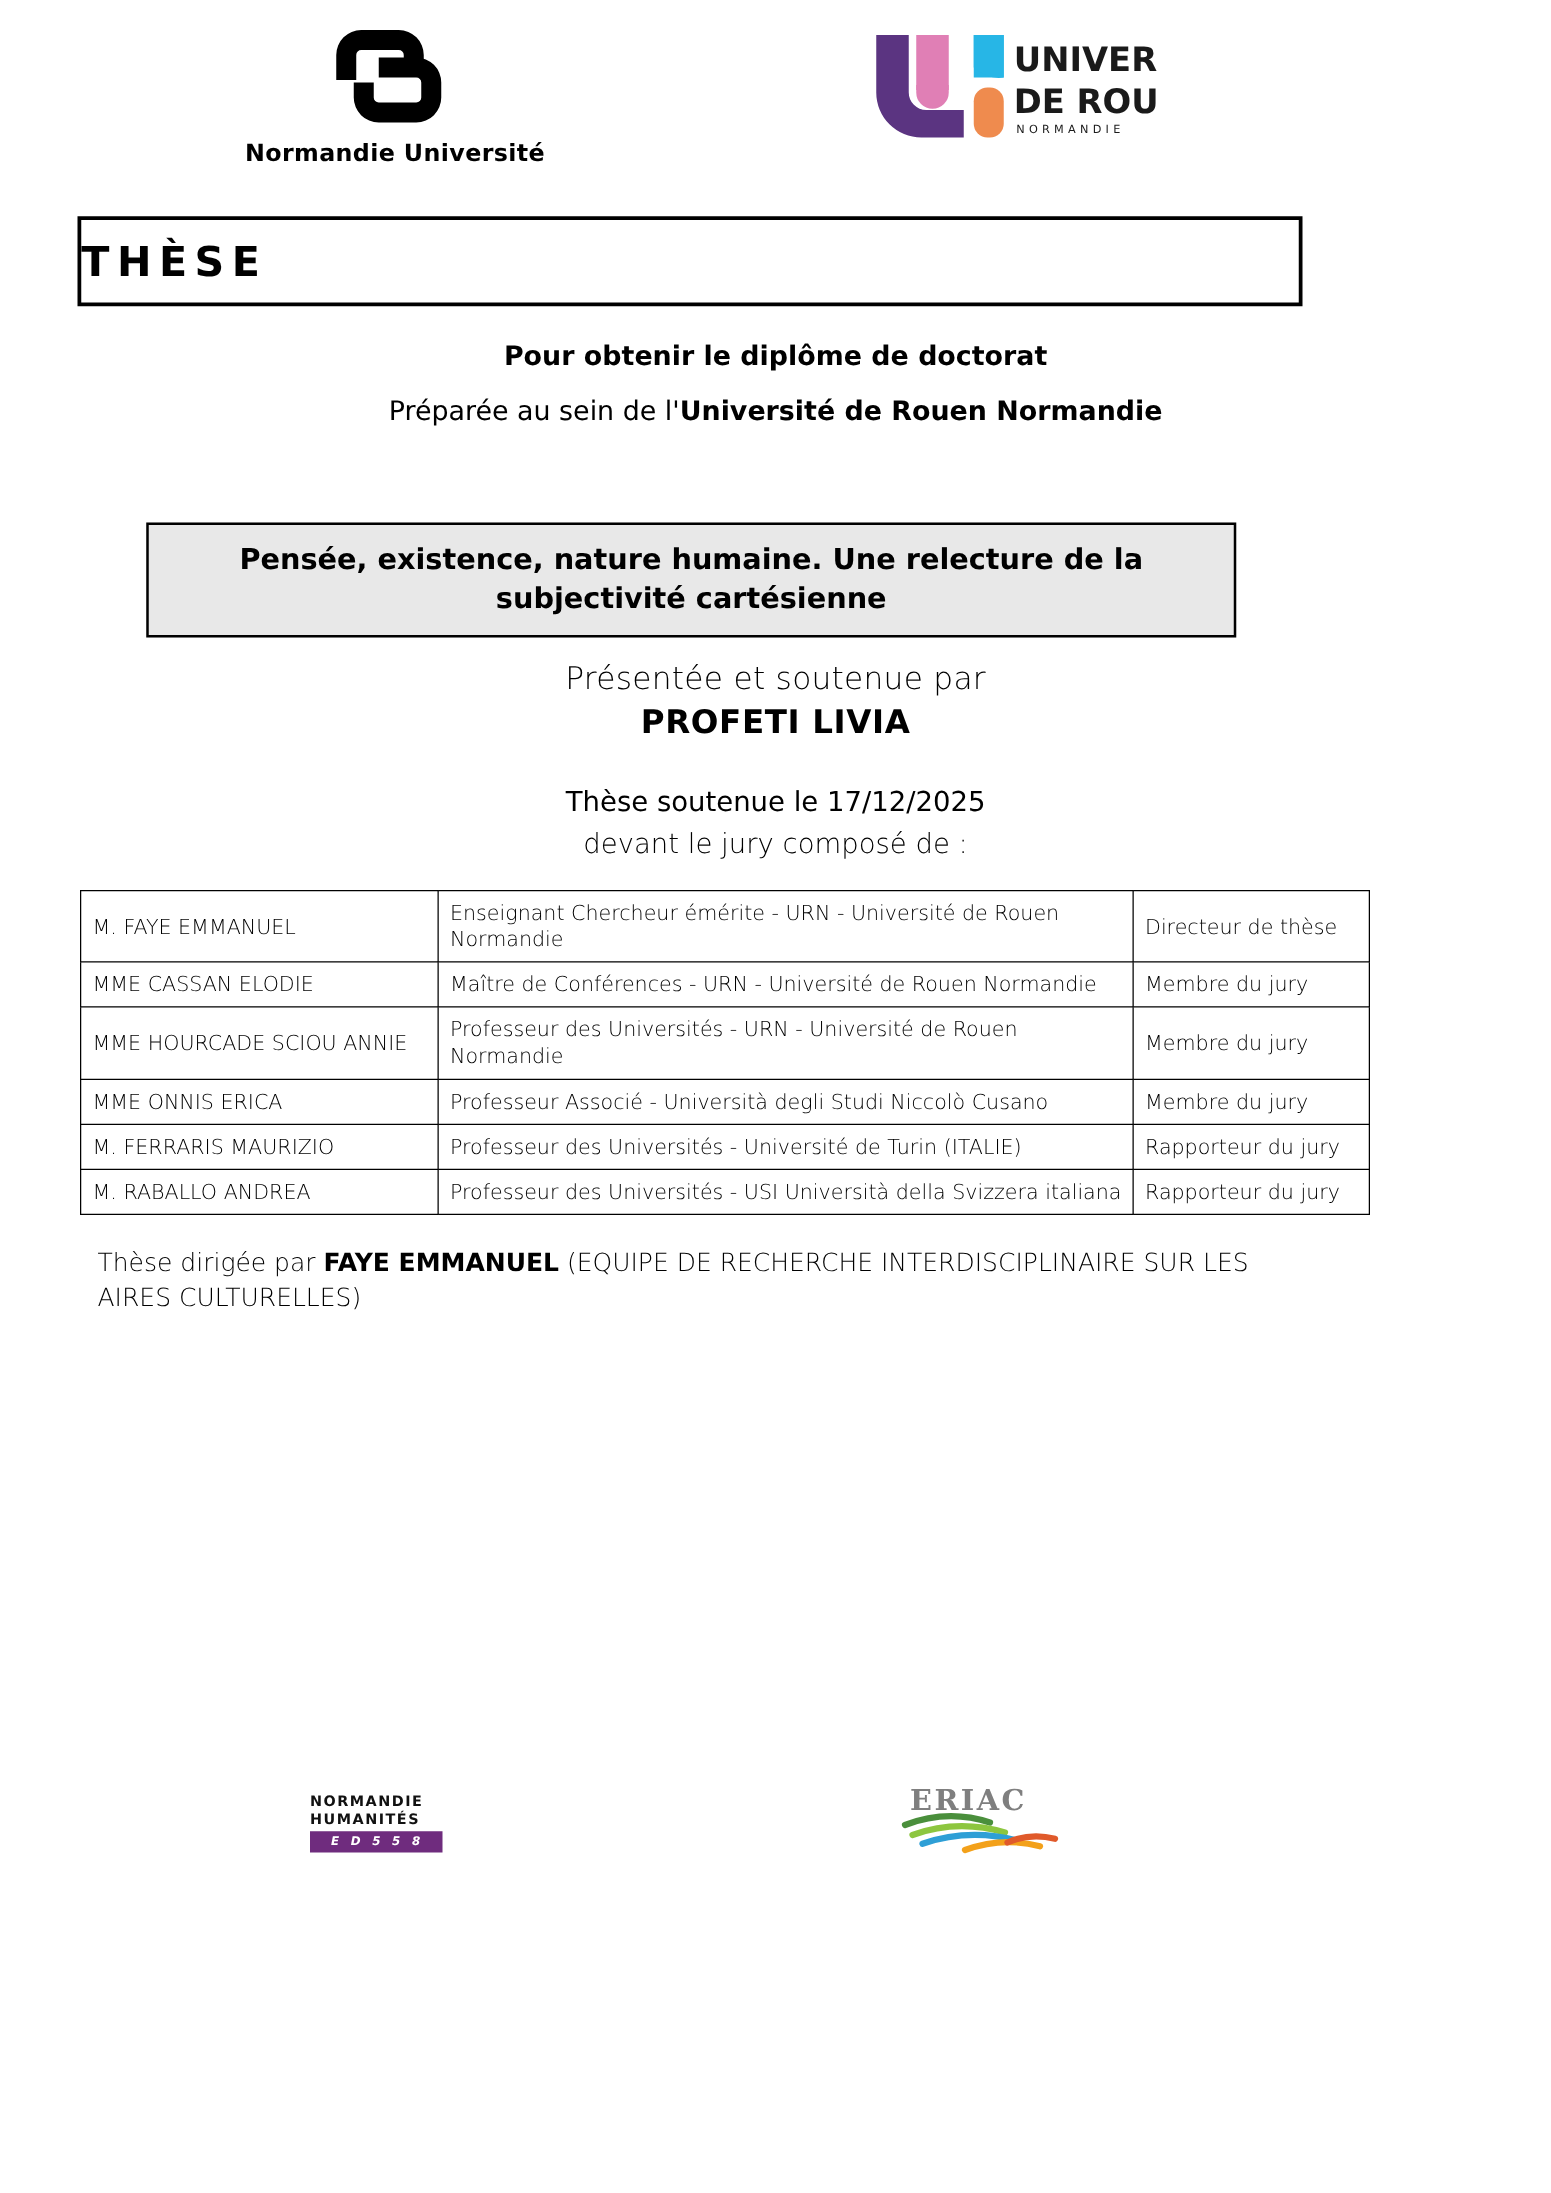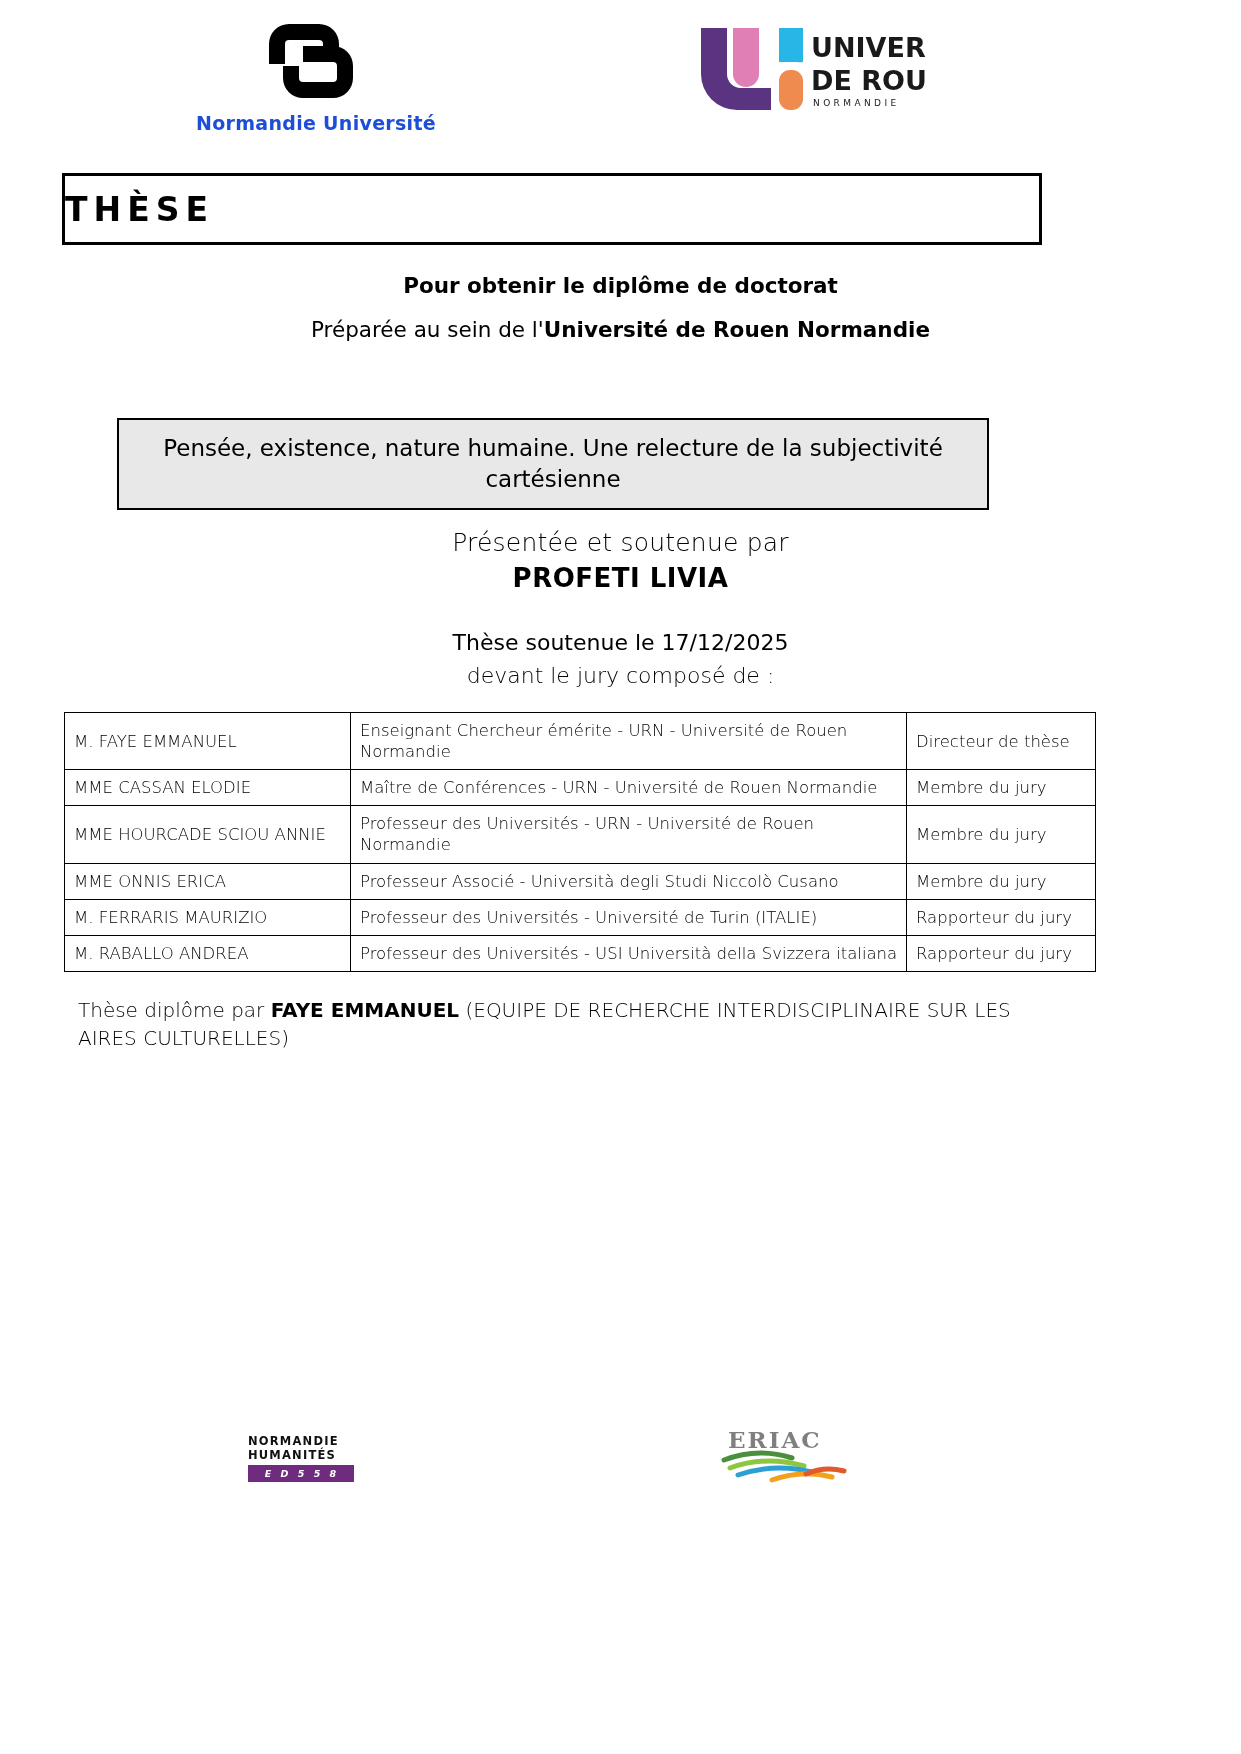--- a/index.html
+++ b/index.html
@@ -35,21 +35,21 @@
     margin: 0 auto;
     position: relative;
   }
   .nu-mark svg { display: block; }
   .logo-normandie .nu-word {
     margin-top: 8px;
     font-family: "DejaVu Sans", "Liberation Sans", sans-serif;
     font-weight: bold;
     font-size: 19px;
     letter-spacing: 0.3px;
-    color: #1d4ed8;
+    color: #000000;
     white-space: nowrap;
   }
 
   .logo-rouen {
     position: absolute;
     left: 697px;
     top: 24px;
     width: 230px;
     height: 90px;
   }
@@ -99,21 +99,21 @@
     min-height: 92px;
     background: #e8e8e8;
     border: 2px solid #000;
     box-sizing: border-box;
     display: flex;
     align-items: center;
     justify-content: center;
     padding: 8px 26px;
   }
   .title-box .title-text {
-    font-weight: normal;
+    font-weight: bold;
     font-size: 23px;
     line-height: 1.35;
     text-align: center;
   }
 
   
   .author-block {
     position: absolute;
     left: 0;
     top: 528px;
@@ -310,21 +310,21 @@
     </tr>
     <tr>
       <td class="c-name">M. RABALLO ANDREA</td>
       <td class="c-role">Professeur des Universités - USI Università della Svizzera italiana</td>
       <td class="c-func">Rapporteur du jury</td>
     </tr>
   </tbody>
 </table>
 
 <div class="direction">
-  <span>Thèse diplôme par </span><b>FAYE EMMANUEL</b><span> (EQUIPE DE RECHERCHE INTERDISCIPLINAIRE SUR LES AIRES CULTURELLES)</span>
+  <span>Thèse dirigée par </span><b>FAYE EMMANUEL</b><span> (EQUIPE DE RECHERCHE INTERDISCIPLINAIRE SUR LES AIRES CULTURELLES)</span>
 </div>
 
 <div class="footer-normandie">
   <div class="fn-l1">NORMANDIE</div>
   <div class="fn-l2">HUMANITÉS</div>
   <div class="fn-bar">E D   5 5 8</div>
 </div>
 
 <div class="footer-eriac">
   <svg viewBox="0 0 130 60" width="130" height="60" aria-hidden="true">

